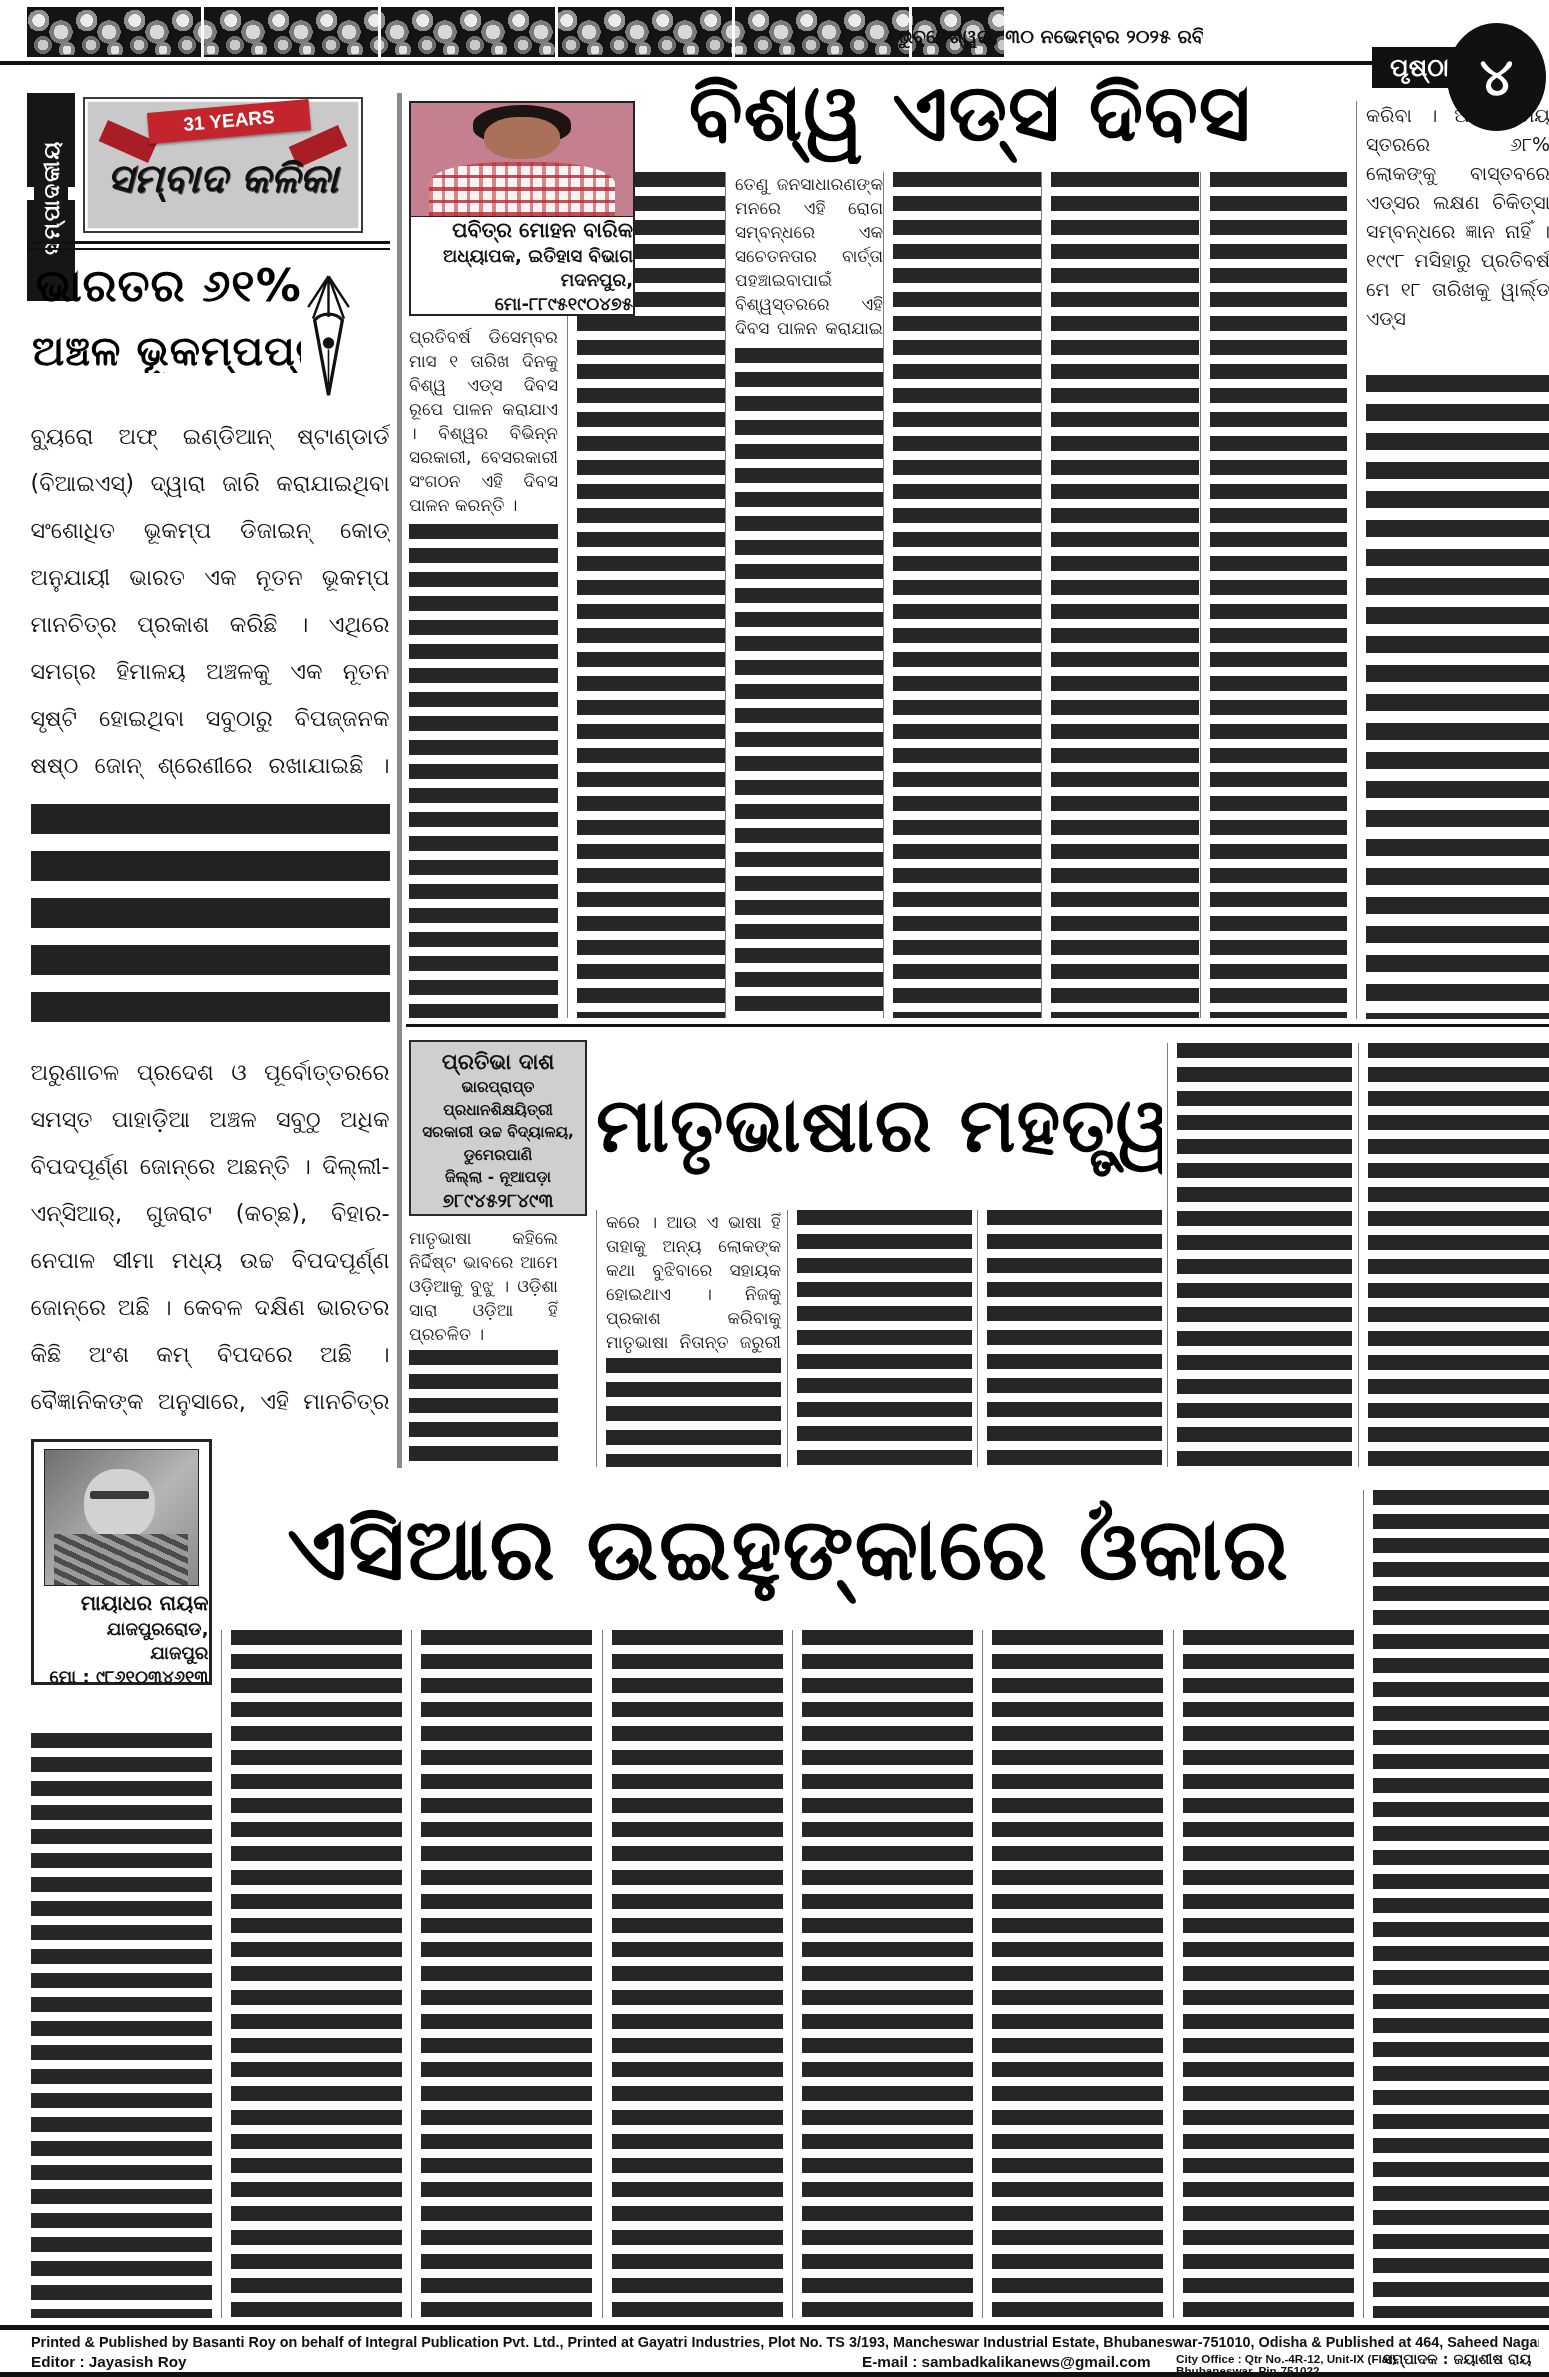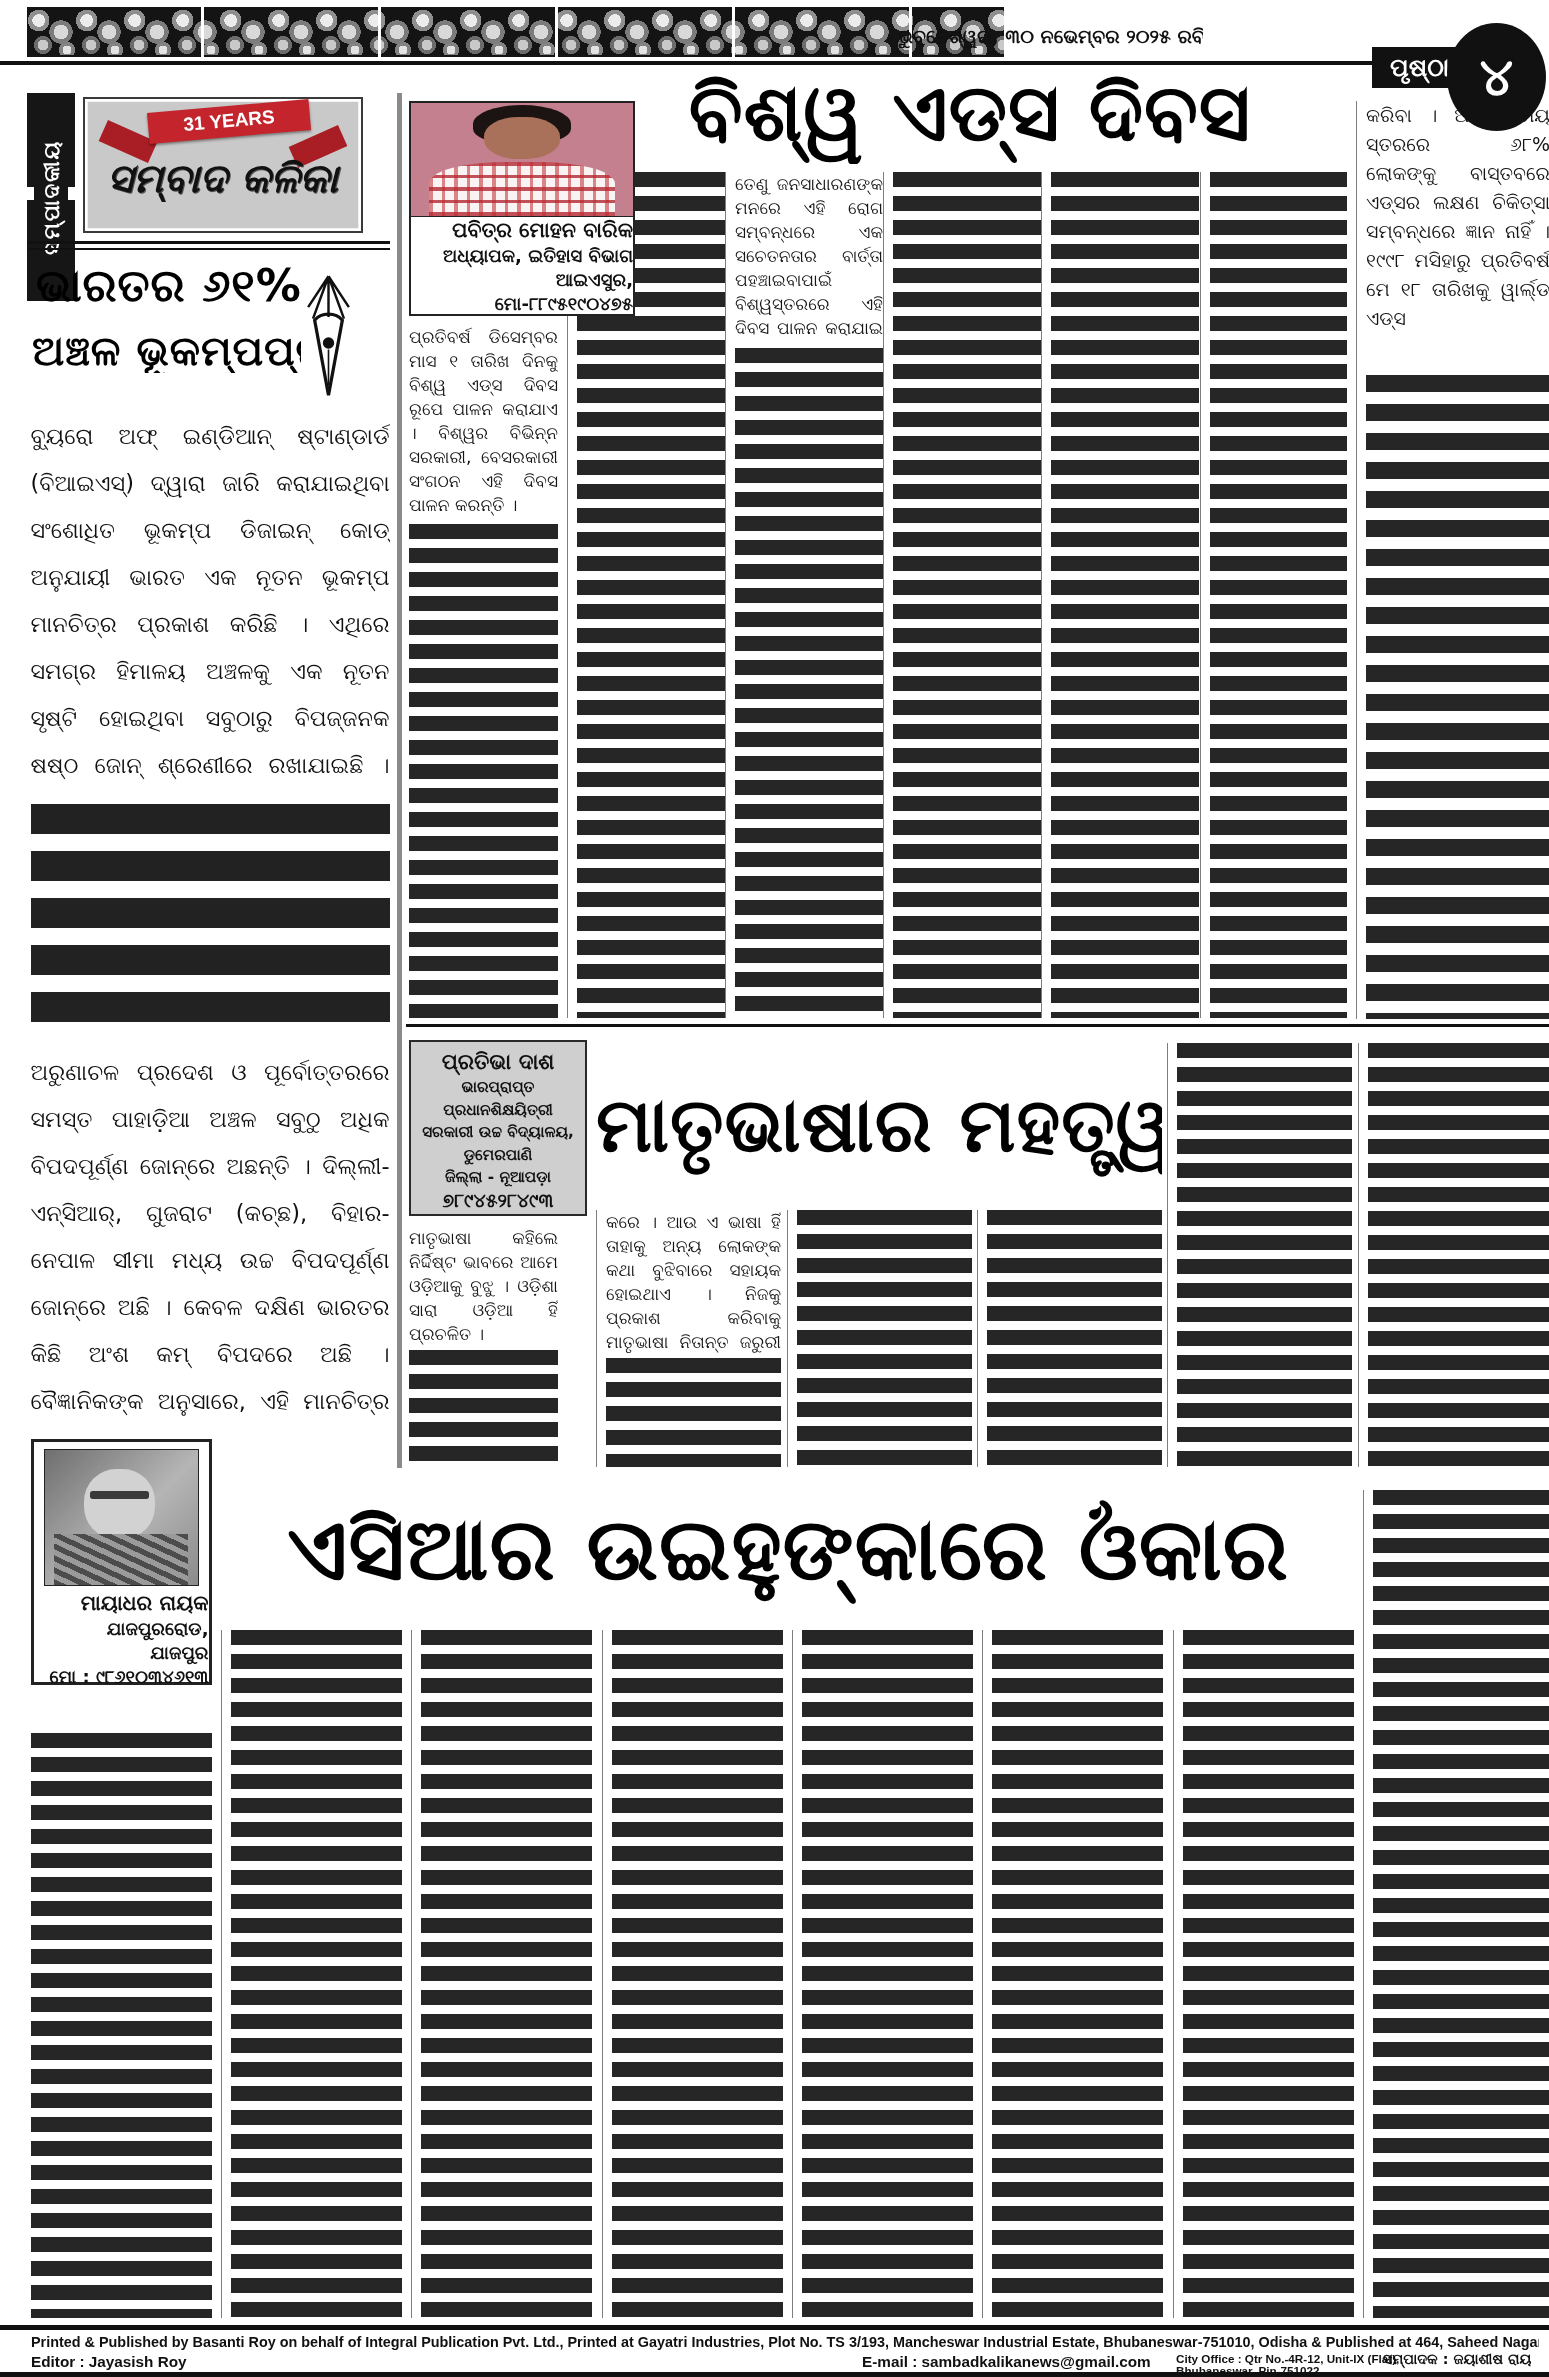--- a/index.html
+++ b/index.html
@@ -118,21 +118,21 @@
   <div class="abs hl odia center" style="left:645px;top:72px;width:650px;height:92px;font-size:79px;white-space:nowrap;overflow:hidden;background:#fff;z-index:2;">ବିଶ୍ୱ ଏଡ୍ସ ଦିବସ</div>
 
   <div class="abs authorbox" style="left:409px;top:101px;width:226px;height:215px;">
     <div class="photo-color" style="width:100%;height:113px;border-bottom:1.8px solid #222;">
       <div class="hair"></div>
       <div class="face"></div>
       <div class="shirt"></div>
     </div>
     <div class="nm odia">ପବିତ୍ର ମୋହନ ବାରିକ</div>
     <div class="ln odia">ଅଧ୍ୟାପକ, ଇତିହାସ ବିଭାଗ</div>
-    <div class="ln odia">ଆଇଏସୁର,</div>
+    <div class="ln odia">ମଦନପୁର,</div>
     <div class="ln odia">ମୋ-୮୮୯୫୧୯୦୪୭୫</div>
   </div>
 
   <div class="abs col" style="left:409px;top:325px;width:149px;height:693px;display:flex;flex-direction:column;">
     <div class="ex odia" style="height:194px;">ପ୍ରତିବର୍ଷ ଡିସେମ୍ବର ମାସ ୧ ତାରିଖ ଦିନକୁ ବିଶ୍ୱ ଏଡ୍ସ ଦିବସ ରୂପେ ପାଳନ କରାଯାଏ । ବିଶ୍ୱର ବିଭିନ୍ନ ସରକାରୀ, ବେସରକାରୀ ସଂଗଠନ ଏହି ଦିବସ ପାଳନ କରନ୍ତି ।</div>
     <div class="fill" style="flex:1;margin-top:5.4px;"></div>
   </div>
   <div class="abs col bord" style="left:567px;top:172px;width:158px;height:846px;display:flex;flex-direction:column;">
     <div class="fill" style="flex:1;"></div>
   </div>

